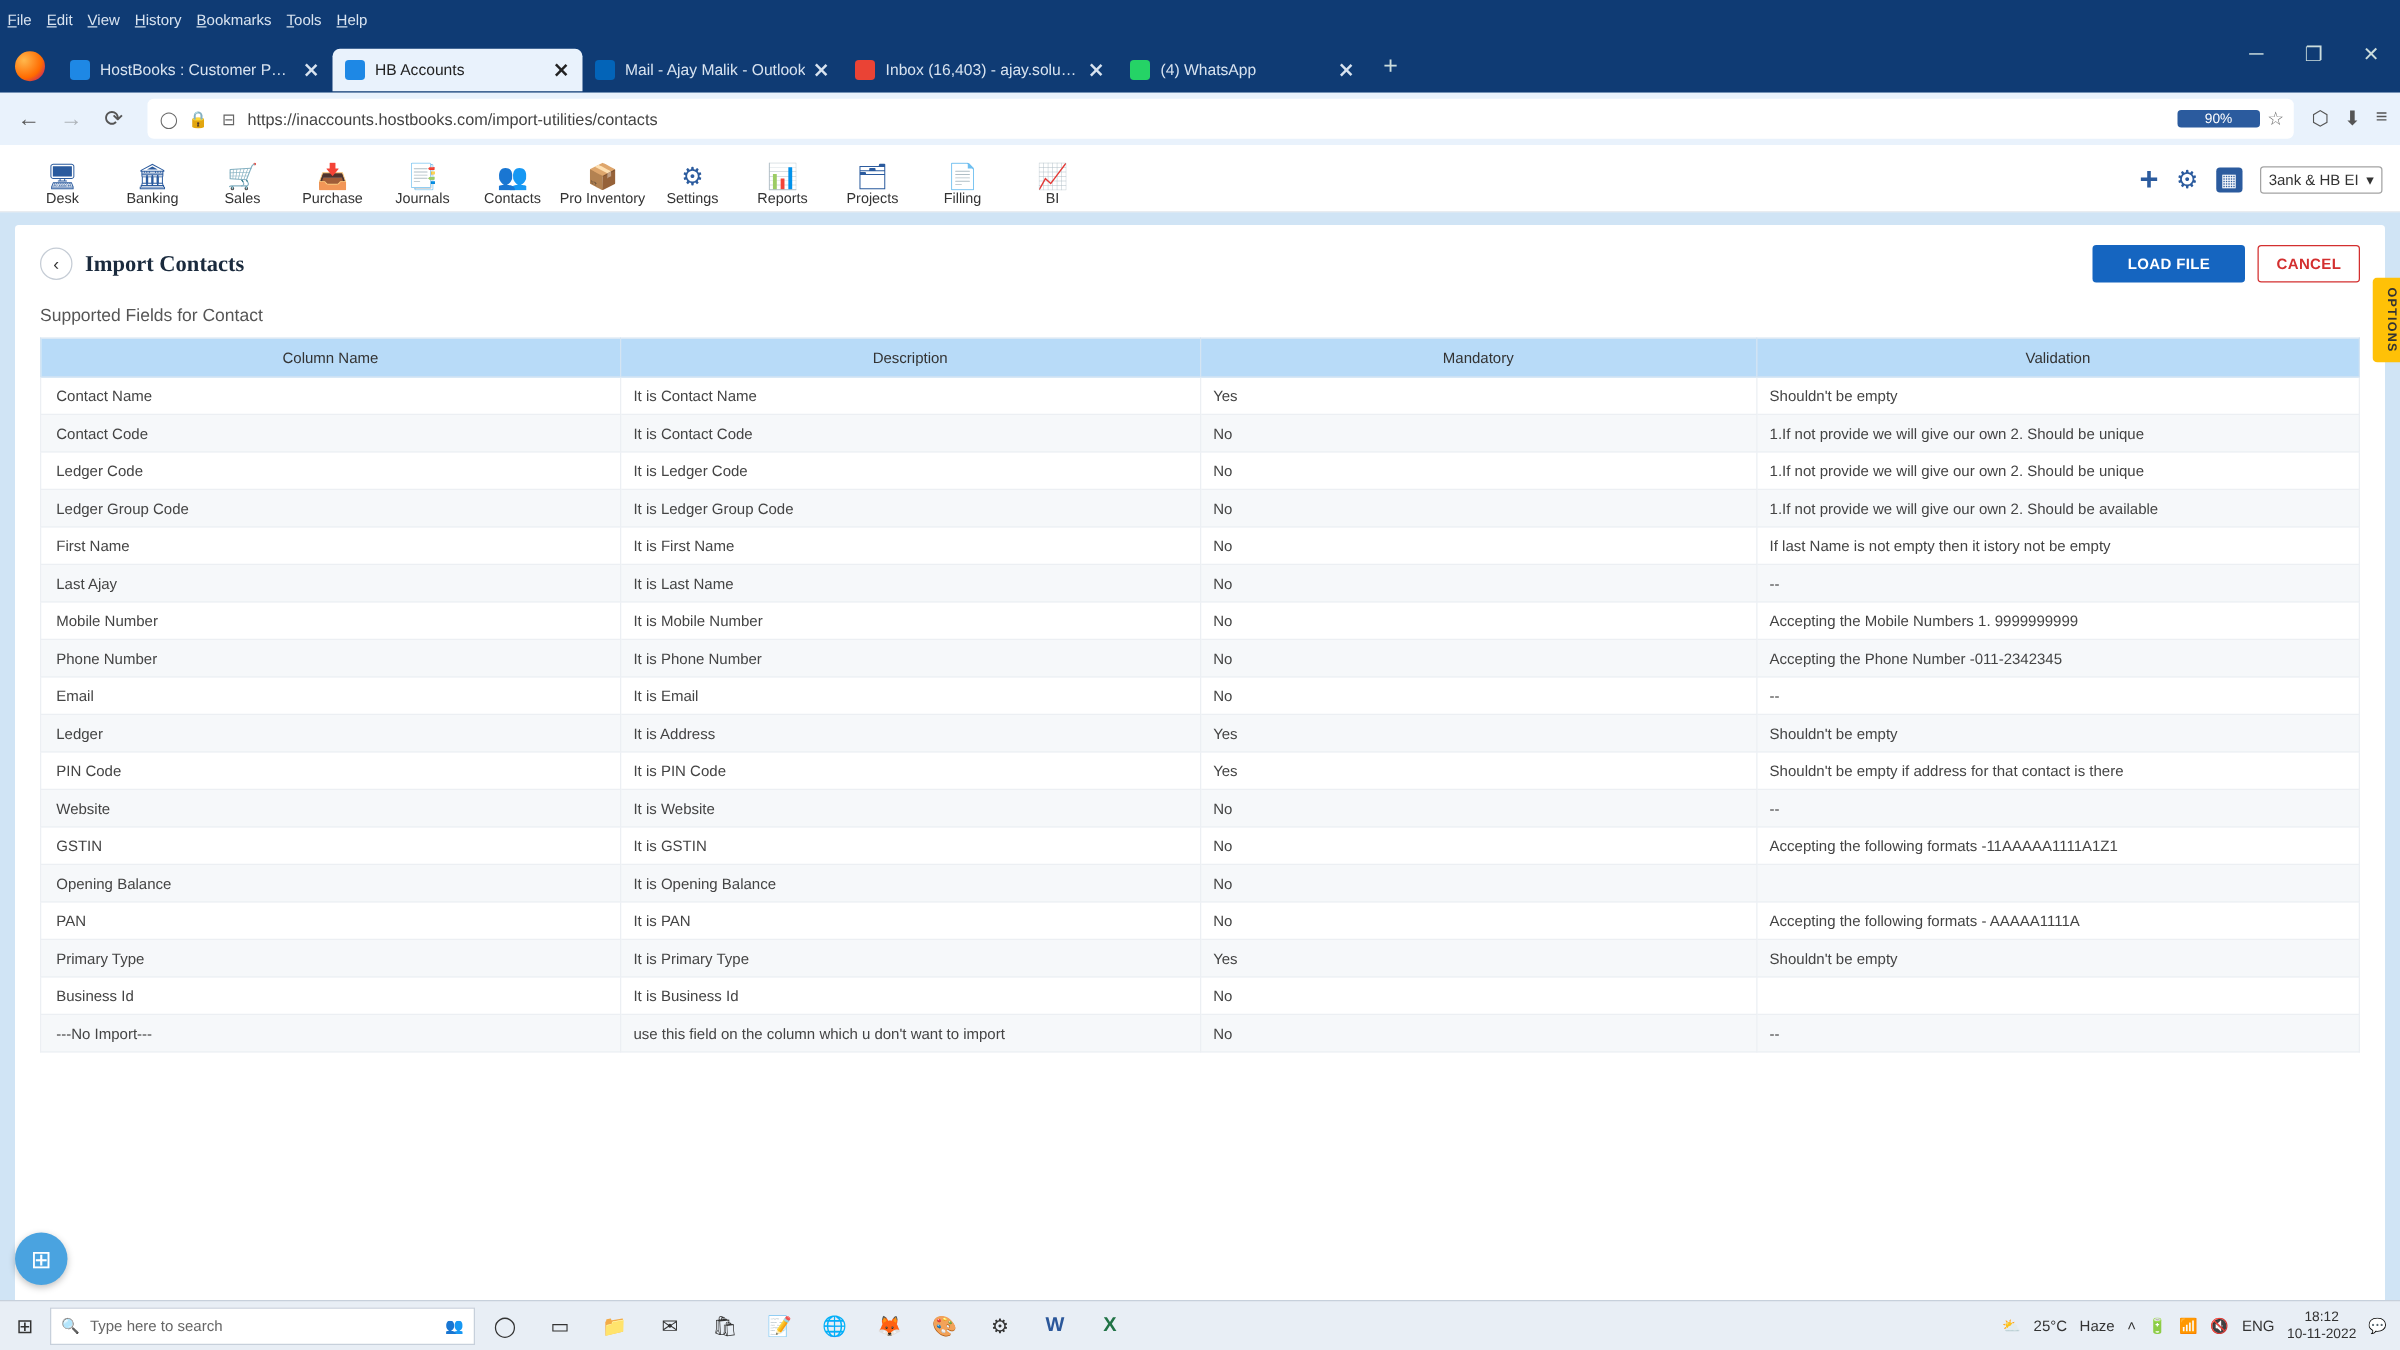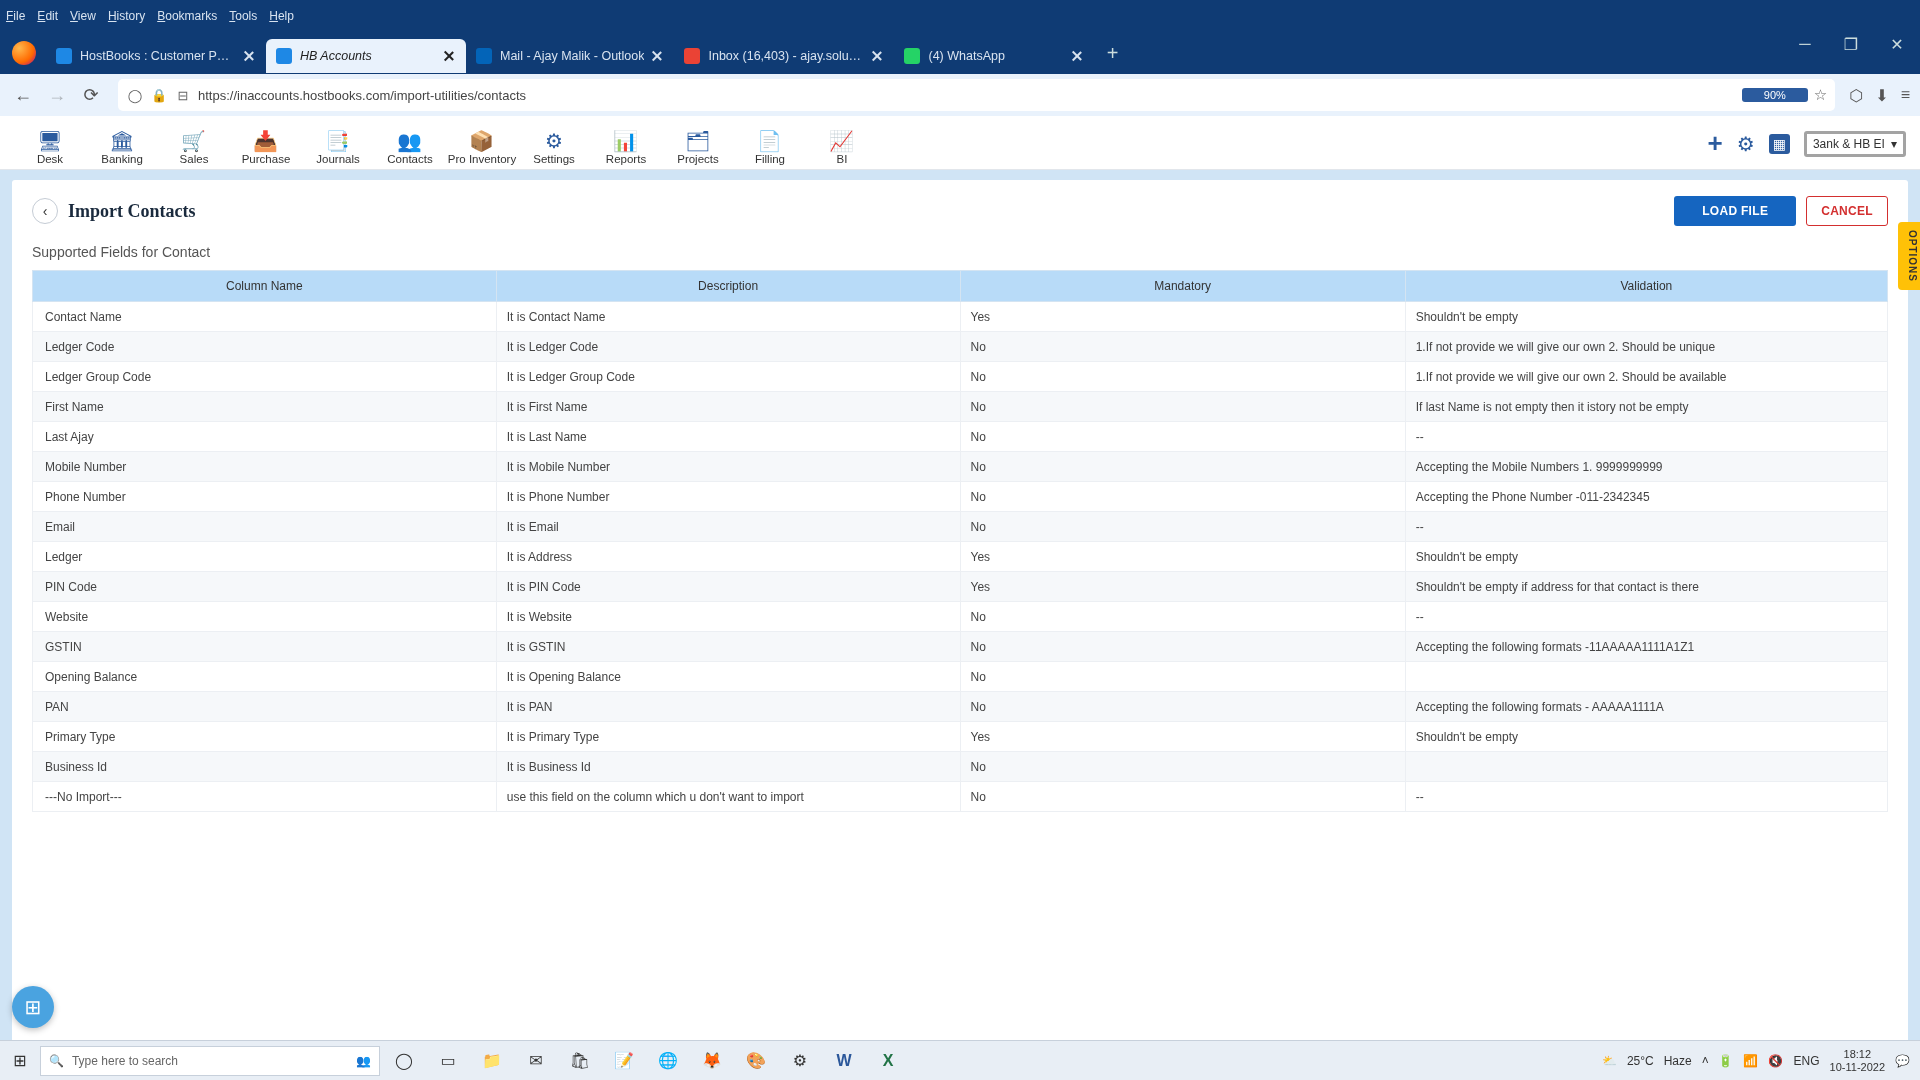--- a/index.html
+++ b/index.html
@@ -7,21 +7,21 @@
 
 
 .menubar { height:24px; background:#0f3b74; color:#d8e3f0; display:flex; align-items:center; padding:16px 6px; font-size:12px; }
 .menubar span { margin-right:12px; }
 .menubar span u { text-decoration:underline; }
 
 
 .tabstrip { height:42px; background:#0f3b74; display:flex; align-items:center; padding-left:8px; position:relative; }
 .ff-logo { width:24px; height:24px; margin:0 10px 0 4px; background:radial-gradient(circle at 30% 30%, #ffb84d, #ff6a00 60%, #a3009e); border-radius:50%; }
 .tab { height:34px; display:flex; align-items:center; padding:0 10px; margin-top:6px; border-radius:6px 6px 0 0; font-size:12.5px; color:#d8e3f0; min-width:200px; max-width:220px; position:relative; }
-.tab.active { background:#e9f2fc; color:#222;font-style:italic; }
+.tab.active { background:#e9f2fc; color:#222; }
 .tab .favicon { width:16px; height:16px; margin-right:8px; border-radius:3px; flex-shrink:0; }
 .tab .title { flex:1; white-space:nowrap; overflow:hidden; text-overflow:ellipsis; }
 .tab .close { width:14px; height:14px; margin-left:6px; position:relative; }
 .tab .close::before, .tab .close::after { content:""; position:absolute; left:6px; top:1px; width:1.5px; height:12px; background:currentColor; }
 .tab .close::before { transform:rotate(45deg); }
 .tab .close::after { transform:rotate(-45deg); }
 .newtab { width:28px; height:28px; display:flex; align-items:center; justify-content:center; color:#cdd; font-size:20px; margin-left:4px; }
 .win-controls { position:absolute; right:0; top:0; display:flex; }
 .win-controls div { width:46px; height:24px; display:flex; align-items:center; justify-content:center; color:#cdd; }
 
@@ -31,21 +31,21 @@
 .urlbox .icn { width:18px; text-align:center; color:#666; margin-right:6px; }
 .zoom-badge { font-size:11px; background:#2b5b9e; color:#fff; padding:1px 22px; border-radius:3px; margin-right:6px; }
 .urlbox .star { color:#666; font-size:15px; }
 .right-icons { display:flex; gap:12px; color:#555; font-size:16px; }
 
 
 .appnav { height:54px; background:#fff; border-bottom:1px solid #e2e6eb; display:flex; align-items:flex-end; padding:0 14px; }
 .nav-item { width:72px; display:flex; flex-direction:column; align-items:center; font-size:11.5px; color:#333; padding-bottom:4px; }
 .nav-item .icon { width:28px; height:24px; display:flex; align-items:center; justify-content:center; color:#2b5b9e; font-size:20px; }
 .appnav-right { margin-left:auto; display:flex; align-items:center; gap:14px; color:#2b5b9e; font-size:20px; padding-bottom:10px; }
-.acct-select { font-size:12px; color:#333; border:3px solid #a3a3a3; padding:3px 6px; border-radius:3px; display:flex; align-items:center; gap:6px; }
+.acct-select { font-size:12px; color:#333; border:1px solid #a3a3a3; padding:3px 6px; border-radius:3px; display:flex; align-items:center; gap:6px; }
 
 
 .page { background:#d0e4f5; padding:10px 12px 0 12px; height:calc(100% - 24px - 42px - 42px - 54px - 40px); }
 .card { background:#fff; border-radius:3px; padding:16px 20px 4px 20px; height:100%; }
 .page-head { display:flex; align-items:center; margin-bottom:18px; }
 .backbtn { width:26px; height:26px; border:1px solid #c5ccd5; border-radius:50%; display:flex; align-items:center; justify-content:center; margin-right:10px; font-size:14px; color:#333; }
 .page-title { font-size:18px; font-weight:bold; font-family:Georgia, serif; color:#1a2a3d; }
 .page-head .spacer { flex:1; }
 .btn-primary { background:#1565c0; color:#fff; border:none; padding:8px 28px; font-size:12px; font-weight:600; border-radius:3px; margin-right:10px; letter-spacing:0.3px; }
 .btn-outline { background:#fff; color:#d32f2f; border:1px solid #d32f2f; padding:7px 14px; font-size:12px; font-weight:600; border-radius:3px; letter-spacing:0.3px; }
@@ -223,20 +223,26 @@
             <th>Mandatory</th>
             <th>Validation</th>
           </tr>
         </thead>
       <tbody id="tbody">
           <tr>
             <td class="c1">Contact Name</td>
             <td class="c2">It is Contact Name</td>
             <td class="c3">Yes</td>
             <td class="c4">Shouldn't be empty</td>
+          </tr>
+          <tr>
+            <td class="c1">Contact Code</td>
+            <td class="c2">It is Contact Code</td>
+            <td class="c3">No</td>
+            <td class="c4">1.If not provide we will give our own 2. Should be unique</td>
           </tr>
           <tr>
             <td class="c1">Ledger Code</td>
             <td class="c2">It is Ledger Code</td>
             <td class="c3">No</td>
             <td class="c4">1.If not provide we will give our own 2. Should be unique</td>
           </tr>
           <tr>
             <td class="c1">Ledger Group Code</td>
             <td class="c2">It is Ledger Group Code</td>

